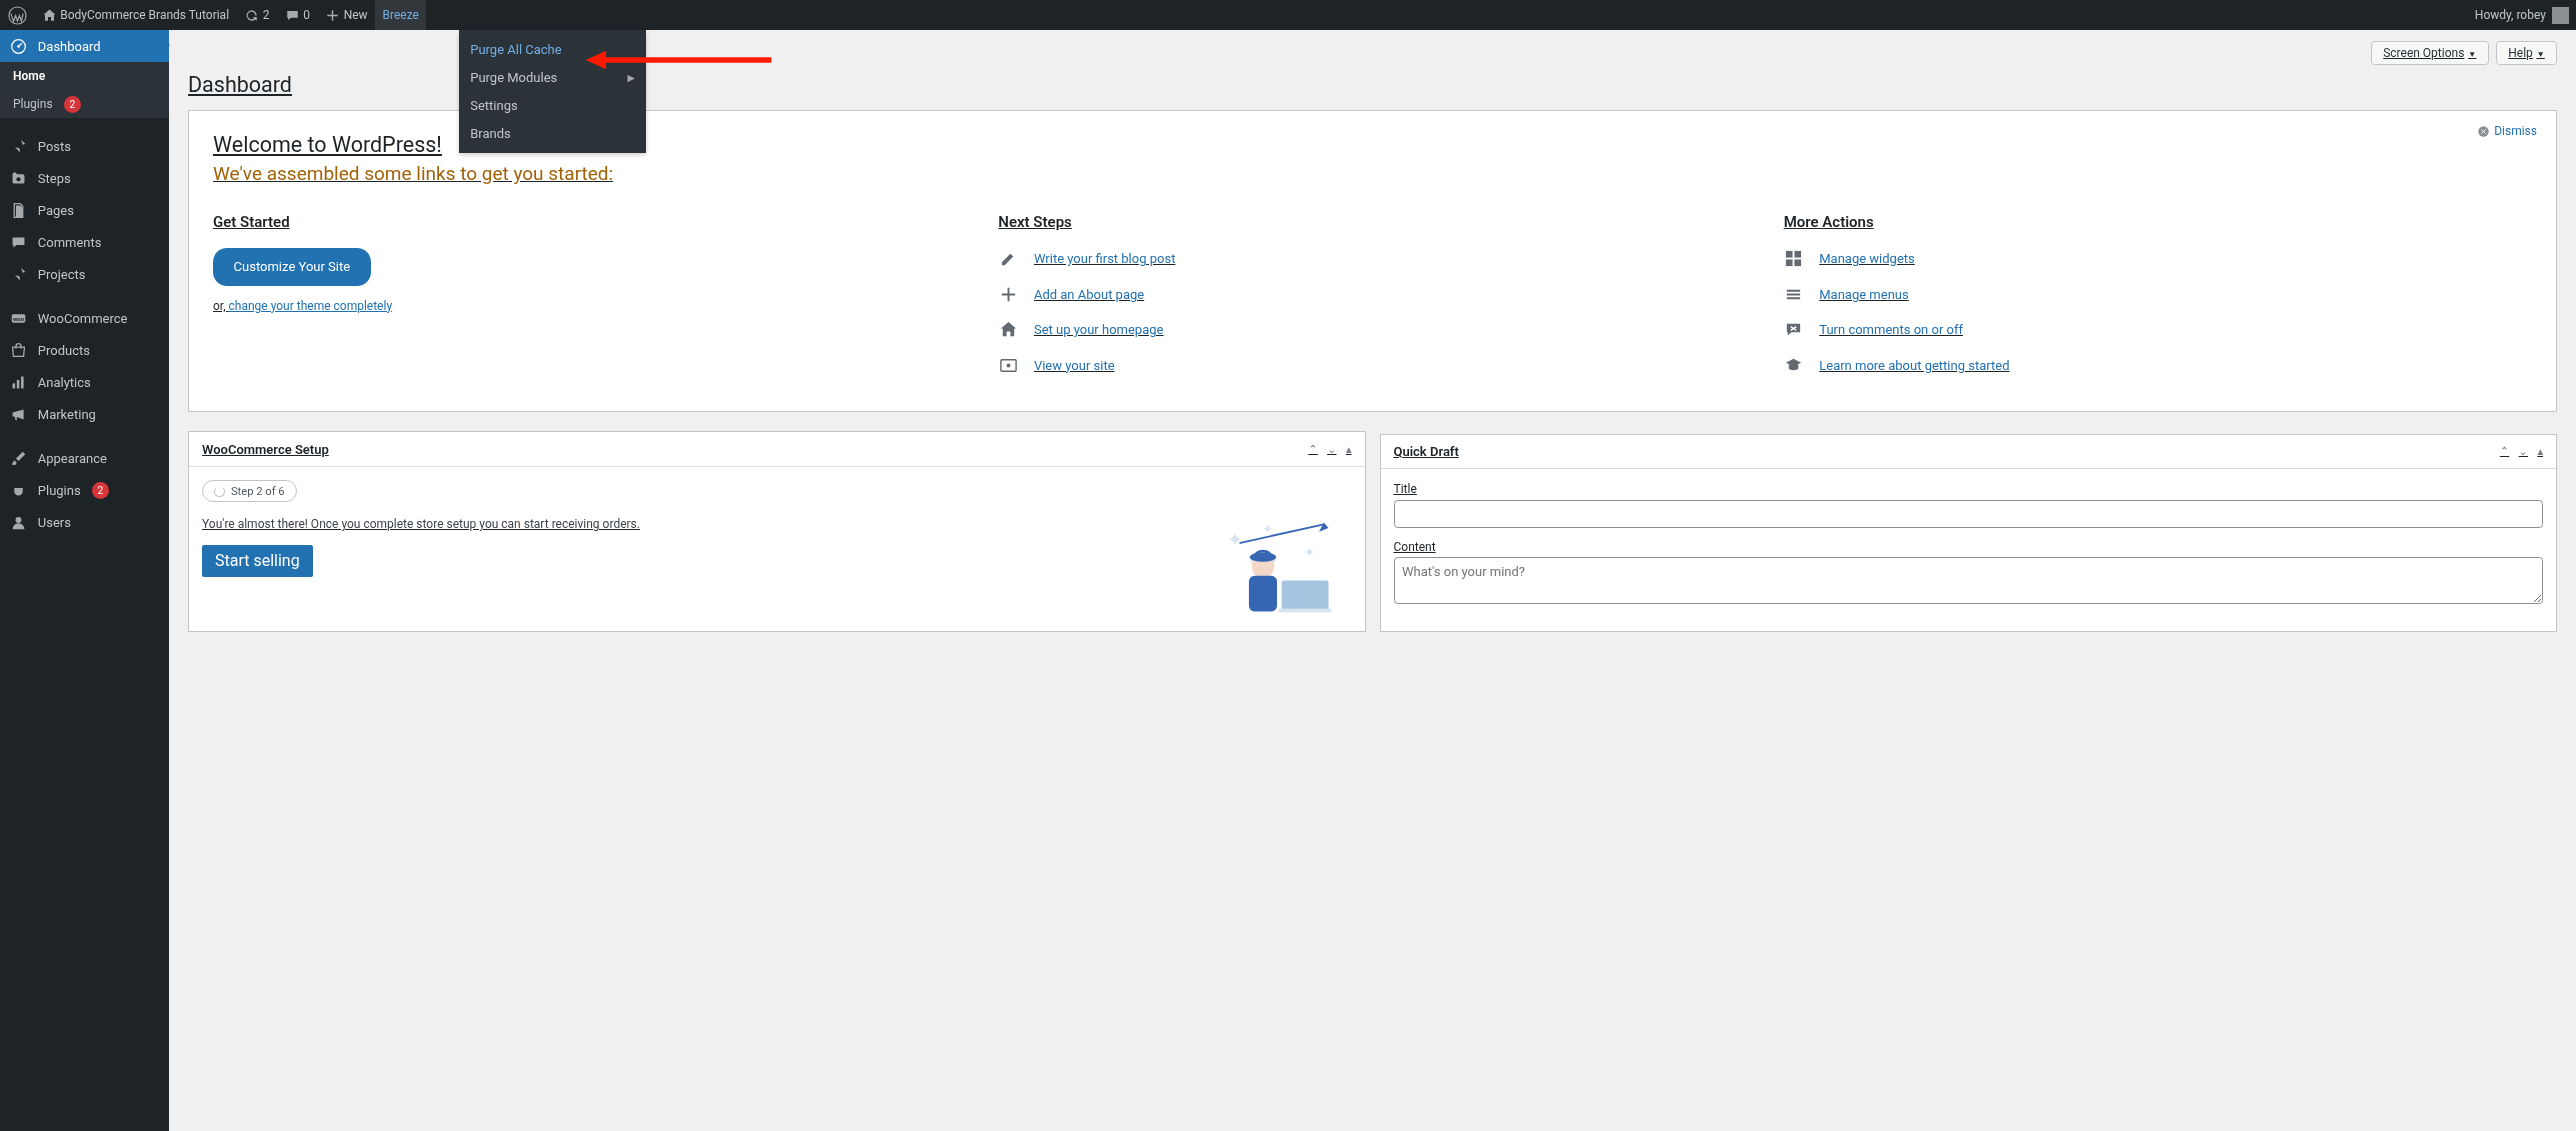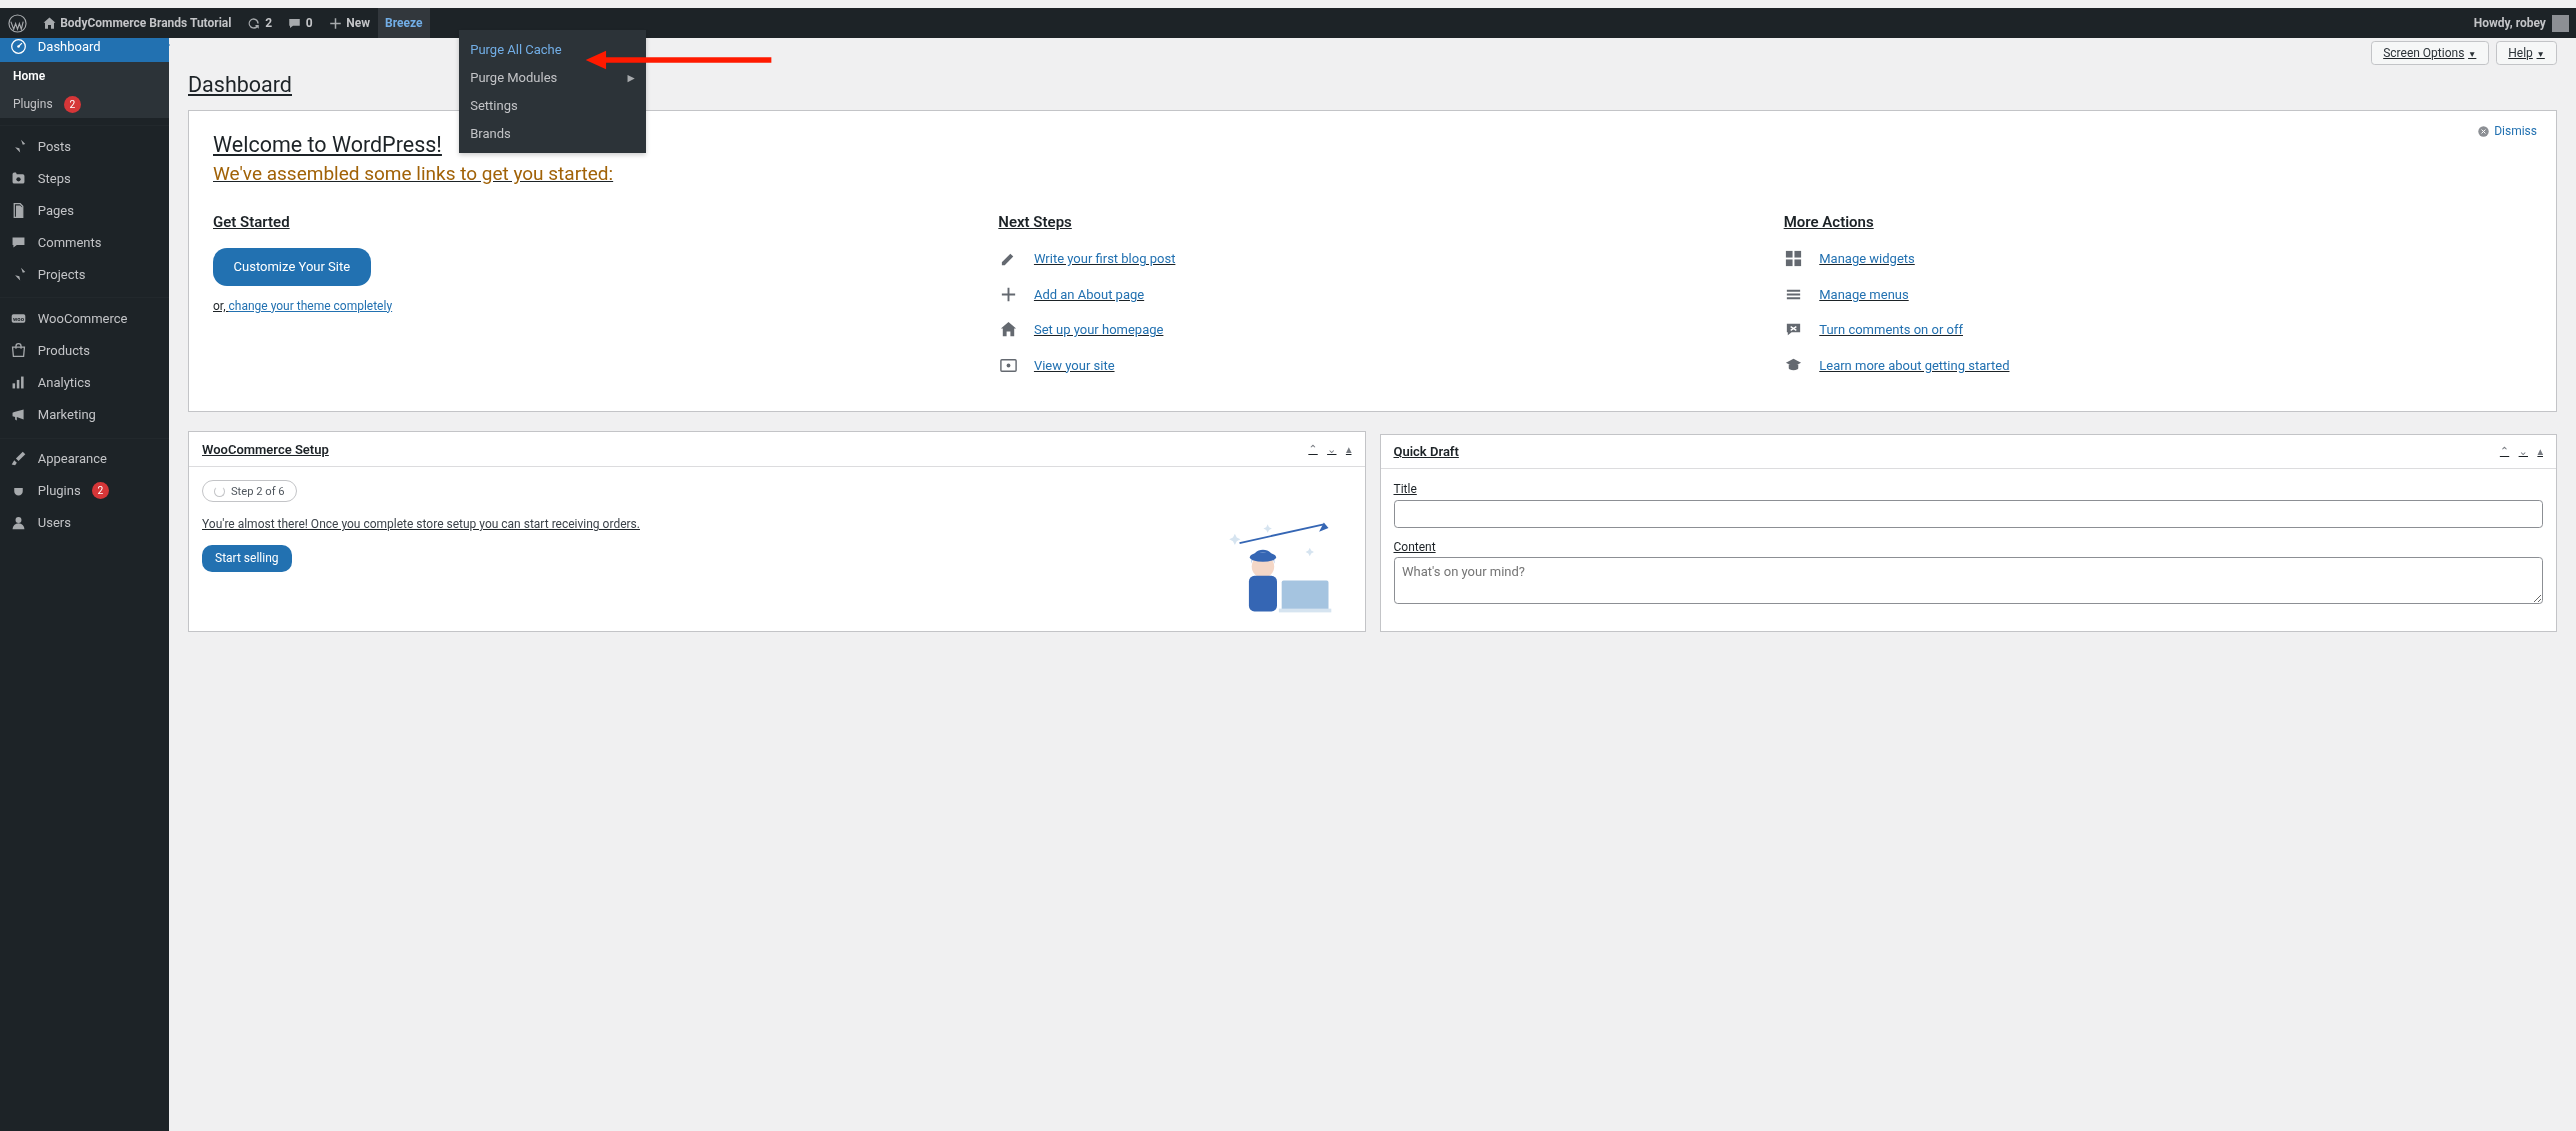--- a/index.html
+++ b/index.html
@@ -1,19 +1,19 @@
 <!DOCTYPE html>
 <html style="font-size:15px"><head>
 <meta charset="utf-8">
 <style>
 * { margin: 0; padding: 0; box-sizing: border-box; font-family: -apple-system, BlinkMacSystemFont, "Segoe UI", Roboto, sans-serif; }
 body { background: #f0f0f1; color: #1d2327; font-size: 12px; overflow: hidden; }
 
 
-#adminbar { position: fixed; top: 8px; left: 0; right: 0; height: 30px; background: #1d2327; color: #c3c4c7; display: flex; align-items: center; z-index: 1000; font-size: 12px; font-weight: bold; }
+#adminbar { position: fixed; top: 0; left: 0; right: 0; height: 30px; background: #1d2327; color: #c3c4c7; display: flex; align-items: center; z-index: 1000; font-size: 12px; }
 #adminbar .ab-item { display: flex; align-items: center; height: 30px; padding: 0 7.5px; color: #c3c4c7; cursor: pointer; }
 #adminbar .ab-item.active { background: #32373c; color: #72aee6; }
 #adminbar .spacer { flex: 1; }
 #adminbar .wp-logo svg { width: 19px; height: 19px; fill: #a7aaad; }
 #adminbar .avatar { width: 17px; height: 17px; background: #8c8f94; border: 0.9px solid #8c8f94; margin-left: 5.6px; }
 #adminbar .gap { margin-left: 3.7px; }
 
 
 #breeze-dropdown { position: fixed; top: 30px; left: 459px; width: 187px; background: #2c3338; z-index: 2000; padding: 5.6px 0; box-shadow: 0 2.8px 4.7px rgba(0,0,0,.2); }
 #breeze-dropdown .dd-item { display: flex; align-items: center; justify-content: space-between; height: 28px; padding: 0 11.2px; color: #c3c4c7; cursor: pointer; font-size: 13px; }
@@ -67,21 +67,21 @@
 .dashbox .box-header h2 { font-size: 13px; font-weight: 600; }
 .dashbox .box-header .ctrls { display: flex; gap: 9.4px; }
 .dashbox .box-header .ctrls span { color: #787c82; cursor: pointer; font-size: 11.2px; }
 .dashbox .box-body { padding: 13px; }
 
 .step-chip { border: 0.9px solid #c3c4c7; border-radius: 13px; padding: 3.7px 11.2px; font-size: 11.2px; display: inline-flex; align-items: center; gap: 5.6px; color: #50575e; margin-bottom: 13px; }
 .step-chip .spinner { width: 11.2px; height: 11.2px; border: 1.4px solid #c3c4c7; border-top-color: transparent; border-radius: 50%; }
 .woo-body { display: flex; gap: 19px; }
 .woo-body .txt { flex: 1; }
 .woo-body p { font-size: 12px; color: #3c434a; margin-bottom: 11.2px; line-height: 1.5; }
-.btn-secondary { background: #2271b1; color: #fff; border: none; padding: 6.6px 13px; font-size: 12px; border-radius: 10px; cursor: pointer; }
+.btn-secondary { background: #2271b1; color: #fff; border: none; padding: 6.6px 13px; font-size: 16px; border-radius: 2px; cursor: pointer; }
 .woo-illus { width: 150px; height: 103px; }
 
 .qd-field { margin-bottom: 11.2px; }
 .qd-field label { display: block; font-size: 12px; margin-bottom: 3.7px; }
 .qd-field input, .qd-field textarea { width: 100%; border: 0.9px solid #8c8f94; border-radius: 3.7px; padding: 5.6px 7.5px; font-size: 13px; font-family: inherit; }
 .qd-field textarea { height: 47px; resize: vertical; }
 </style>
 </head>
 <body>
 

